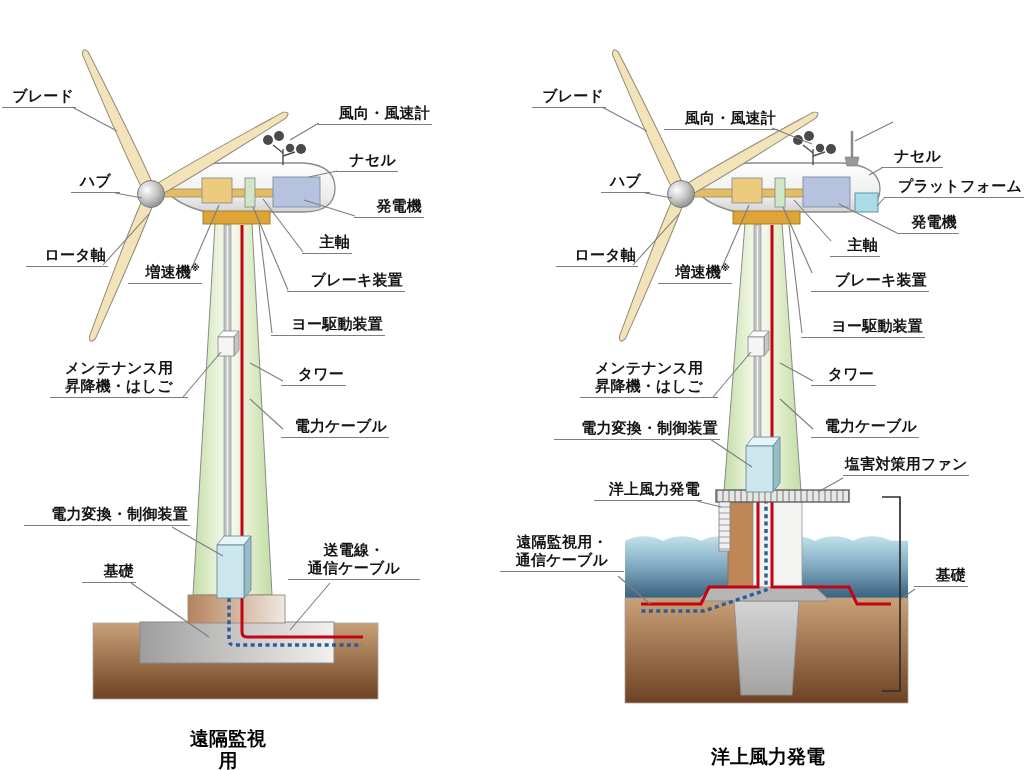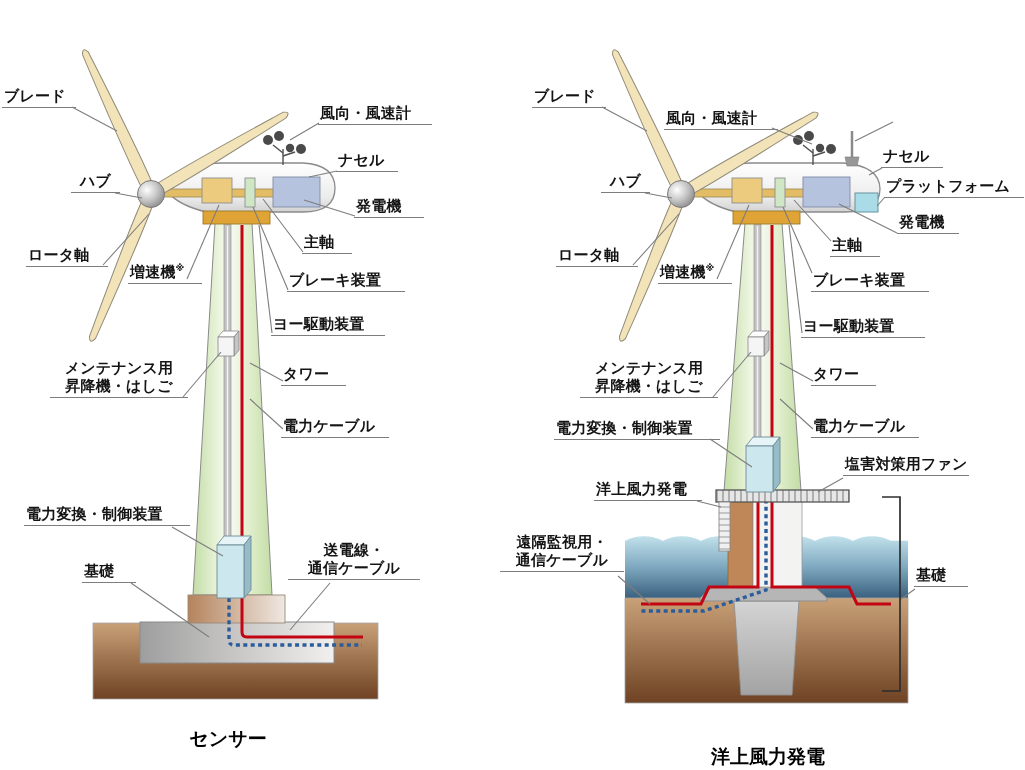--- a/index.html
+++ b/index.html
@@ -9,20 +9,21 @@
   }
   #art{position:absolute;left:0;top:0;}
   .lbl{
     position:absolute;
     font-size:15px;line-height:18px;font-weight:700;color:#141414;
     border-bottom:1px solid #7d7d7d;
     padding:0 2px 2px 2px;
     white-space:nowrap;
     letter-spacing:.2px;
     z-index:5;
+    text-align:right;
   }
   .lbl.c{text-align:center;}
   .lbl .ln{display:block;}
   .lbl sup{font-size:9px;vertical-align:super;}
   .cap{
     position:absolute;
     font-size:19px;line-height:22px;font-weight:700;color:#000;
     text-align:center;z-index:5;
     font-family:"DejaVu Sans","Liberation Sans",sans-serif;
   }
@@ -241,21 +242,21 @@
   <span class="ln">昇降機・はしご</span>
 </div>
 <div class="lbl" style="left:281px;top:365px;width:61px">タワー</div>
 <div class="lbl" style="left:281px;top:417px;width:104px">電力ケーブル</div>
 <div class="lbl" style="left:24px;top:505px;width:162px">電力変換・制御装置</div>
 <div class="lbl" style="left:82px;top:562px;width:50px">基礎</div>
 <div class="lbl c" style="left:288px;top:541px;width:128px">
   <span class="ln">送電線・</span>
   <span class="ln">通信ケーブル</span>
 </div>
-<div class="cap" style="left:186px;top:727px;width:84px">センサー</div>
+<div class="cap" style="left:186px;top:727px;width:84px">遠隔監視用</div>
 
 <div class="lbl" style="left:532px;top:87px;width:70px">ブレード</div>
 <div class="lbl c" style="left:601px;top:172px;width:45px">ハブ</div>
 <div class="lbl" style="left:556px;top:246px;width:78px">ロータ軸</div>
 <div class="lbl" style="left:658px;top:259px;width:70px"><span>増速機</span><sup>※</sup></div>
 <div class="lbl" style="left:664px;top:109px;width:110px">風向・風速計</div>
 <div class="lbl" style="left:881px;top:147px;width:58px">ナセル</div>
 <div class="lbl" style="left:884px;top:177px;width:136px">プラットフォーム</div>
 <div class="lbl" style="left:897px;top:213px;width:58px">発電機</div>
 <div class="lbl" style="left:830px;top:236px;width:46px">主軸</div>

